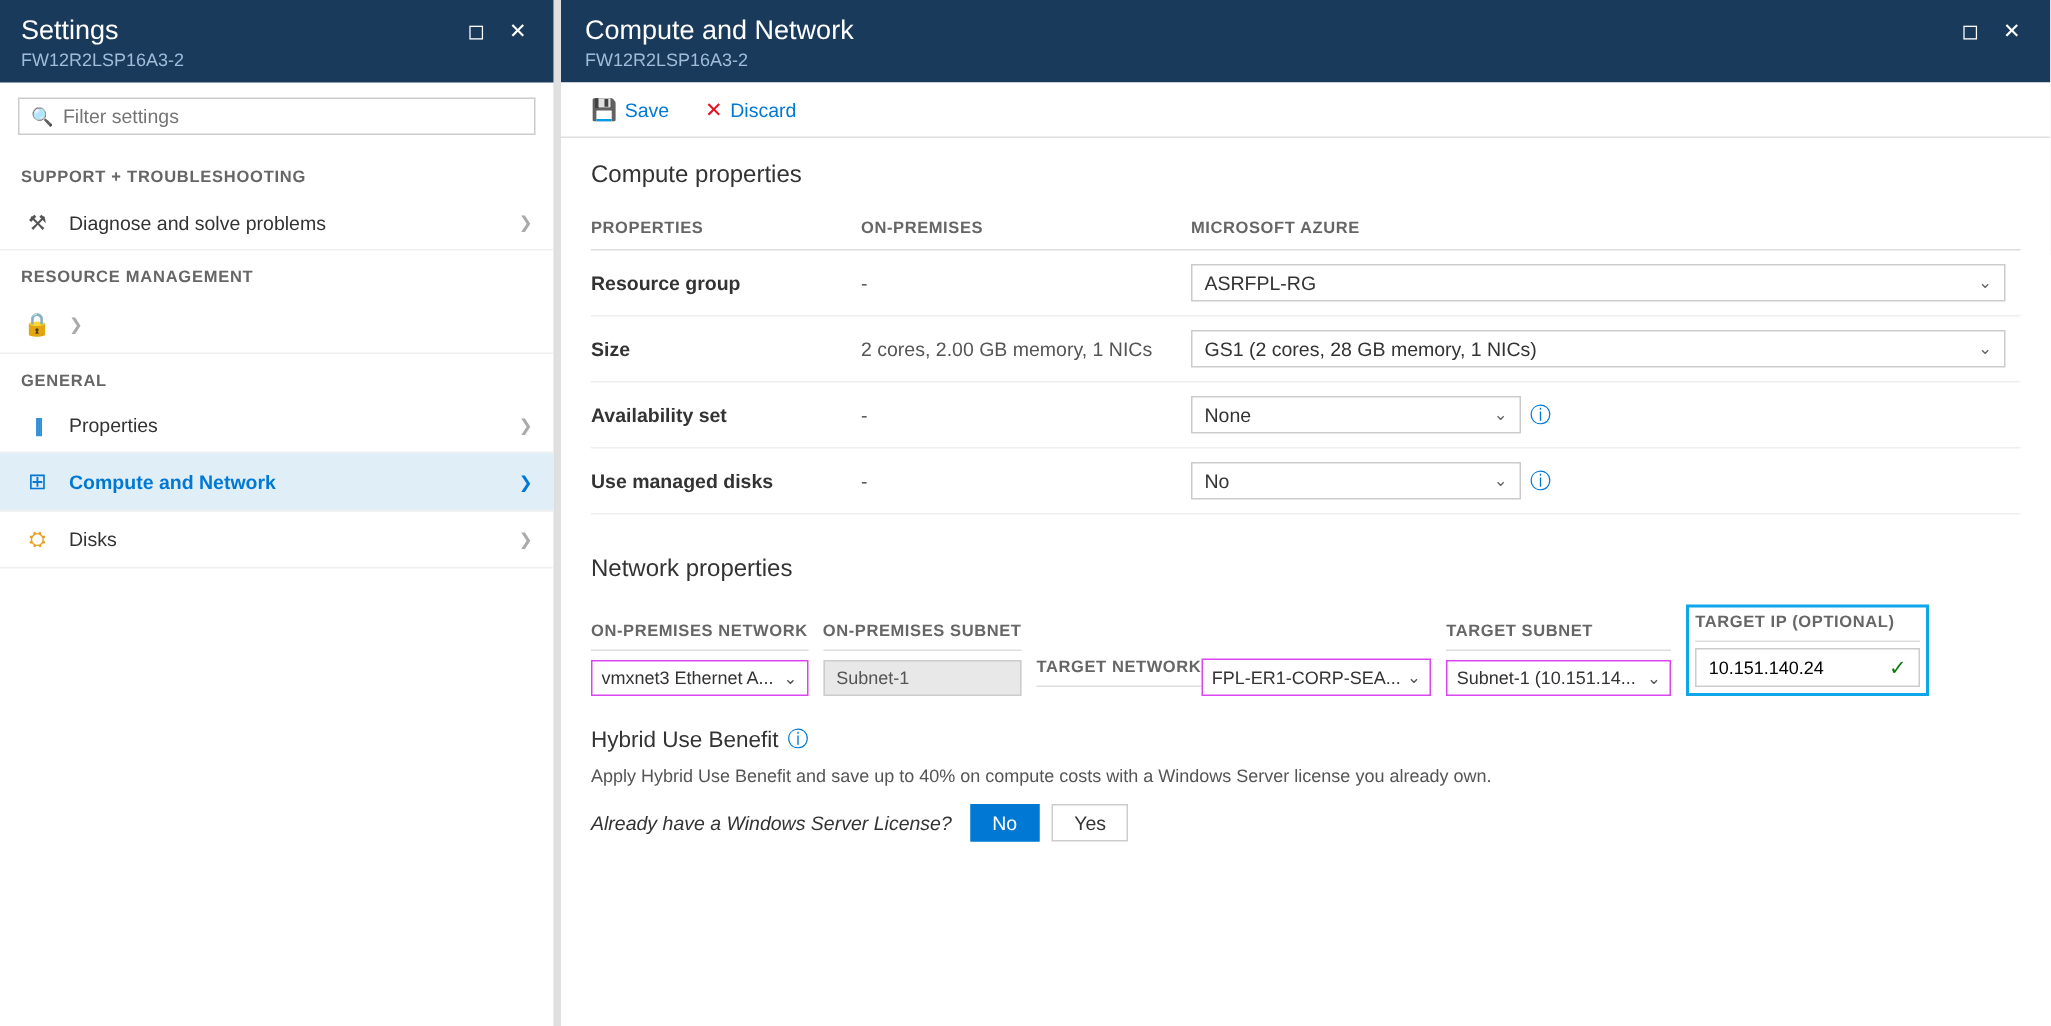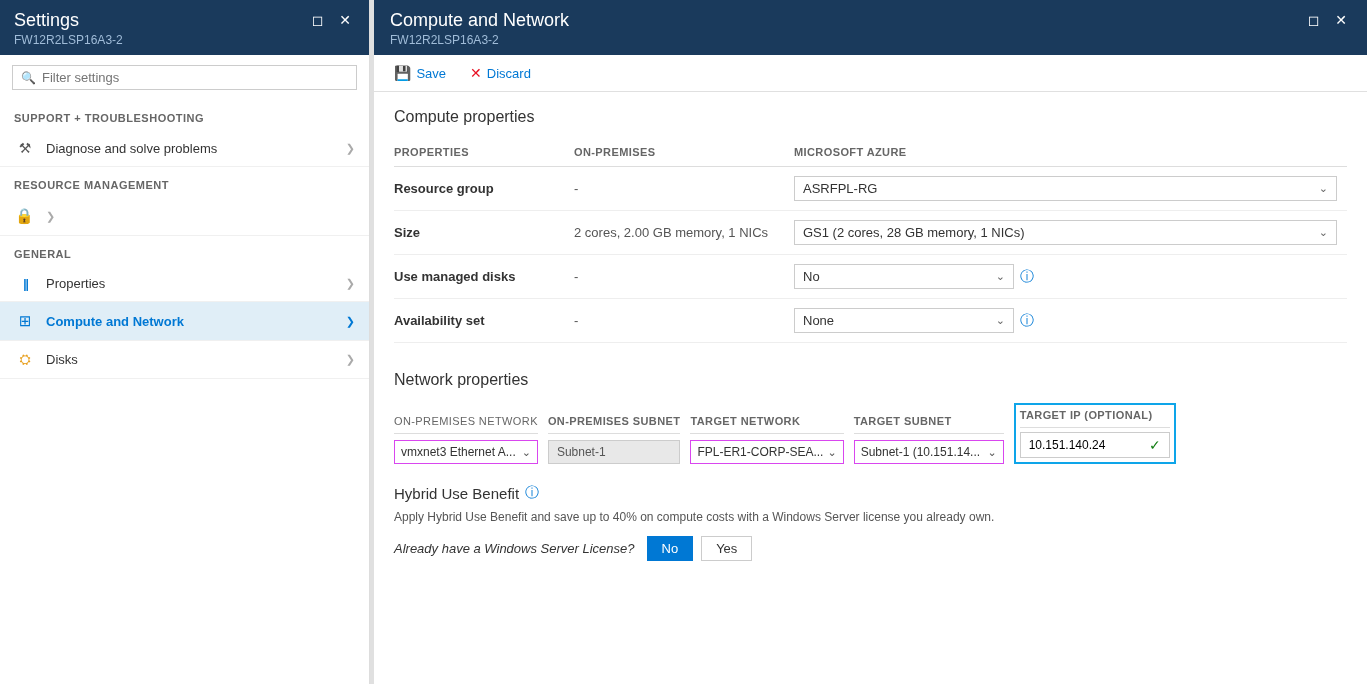--- a/index.html
+++ b/index.html
@@ -320,72 +320,72 @@
           </td>
         </tr>
 
         <tr>
           <td>Size</td>
           <td>2 cores, 2.00 GB memory, 1 NICs</td>
           <td>
             <div class="azure-field" style="min-width:260px; cursor:pointer;">
               <span style="flex:1; font-size:13px;">GS1 (2 cores, 28 GB memory, 1 NICs)</span>
               <span class="drop-arrow">⌄</span>
+            </div>
+          </td>
+        </tr>
+
+        <tr>
+          <td>Availability set</td>
+          <td>-</td>
+          <td>
+            <div class="td-azure">
+              <div class="azure-field" style="min-width:220px; cursor:pointer;">
+                <span style="flex:1; font-size:13px;">None</span>
+                <span class="drop-arrow">⌄</span>
+              </div>
+              <span class="info-icon">ⓘ</span>
             </div>
           </td>
         </tr>
 
         <tr>
           <td>Use managed disks</td>
           <td>-</td>
           <td>
             <div class="td-azure">
               <div class="azure-field" style="min-width:220px; cursor:pointer;">
                 <span style="flex:1; font-size:13px;">No</span>
                 <span class="drop-arrow">⌄</span>
               </div>
               <span class="info-icon">ⓘ</span>
             </div>
           </td>
         </tr>
-
-        <tr>
-          <td>Availability set</td>
-          <td>-</td>
-          <td>
-            <div class="td-azure">
-              <div class="azure-field" style="min-width:220px; cursor:pointer;">
-                <span style="flex:1; font-size:13px;">None</span>
-                <span class="drop-arrow">⌄</span>
-              </div>
-              <span class="info-icon">ⓘ</span>
-            </div>
-          </td>
-        </tr>
       </tbody>
     </table>
 
     <div class="section-title">Network properties</div>
 
     <div style="display:flex; align-items:flex-end; gap:10px; margin-bottom:20px;">
 
       <div style="display:flex; flex-direction:column;">
-        <div style="font-size:11px; font-weight:400; color:#666; text-transform:uppercase; letter-spacing:0.4px; padding-bottom:6px; border-bottom:1px solid #ddd; margin-bottom:6px;">ON-PREMISES NETWORK</div>
+        <div style="font-size:11px; font-weight:700; color:#666; text-transform:uppercase; letter-spacing:0.4px; padding-bottom:6px; border-bottom:1px solid #ddd; margin-bottom:6px;">ON-PREMISES NETWORK</div>
         <div class="net-dropdown" style="min-width:140px;">
           <span>vmxnet3 Ethernet A...</span>
           <span class="drop-arrow">⌄</span>
         </div>
       </div>
 
       <div style="display:flex; flex-direction:column;">
         <div style="font-size:11px; font-weight:600; color:#666; text-transform:uppercase; letter-spacing:0.4px; padding-bottom:6px; border-bottom:1px solid #ddd; margin-bottom:6px;">ON-PREMISES SUBNET</div>
         <div class="net-input-readonly" style="min-width:100px;">Subnet-1</div>
       </div>
 
-      <div style="display:flex; flex-direction:column;">
+      <div style="display:flex; flex-direction:row;">
         <div style="font-size:11px; font-weight:600; color:#666; text-transform:uppercase; letter-spacing:0.4px; padding-bottom:6px; border-bottom:1px solid #ddd; margin-bottom:6px;">TARGET NETWORK</div>
         <div class="net-dropdown" style="min-width:140px;">
           <span>FPL-ER1-CORP-SEA...</span>
           <span class="drop-arrow">⌄</span>
         </div>
       </div>
 
       <div style="display:flex; flex-direction:column;">
         <div style="font-size:11px; font-weight:600; color:#666; text-transform:uppercase; letter-spacing:0.4px; padding-bottom:6px; border-bottom:1px solid #ddd; margin-bottom:6px;">TARGET SUBNET</div>
         <div class="net-dropdown" style="min-width:150px;">

